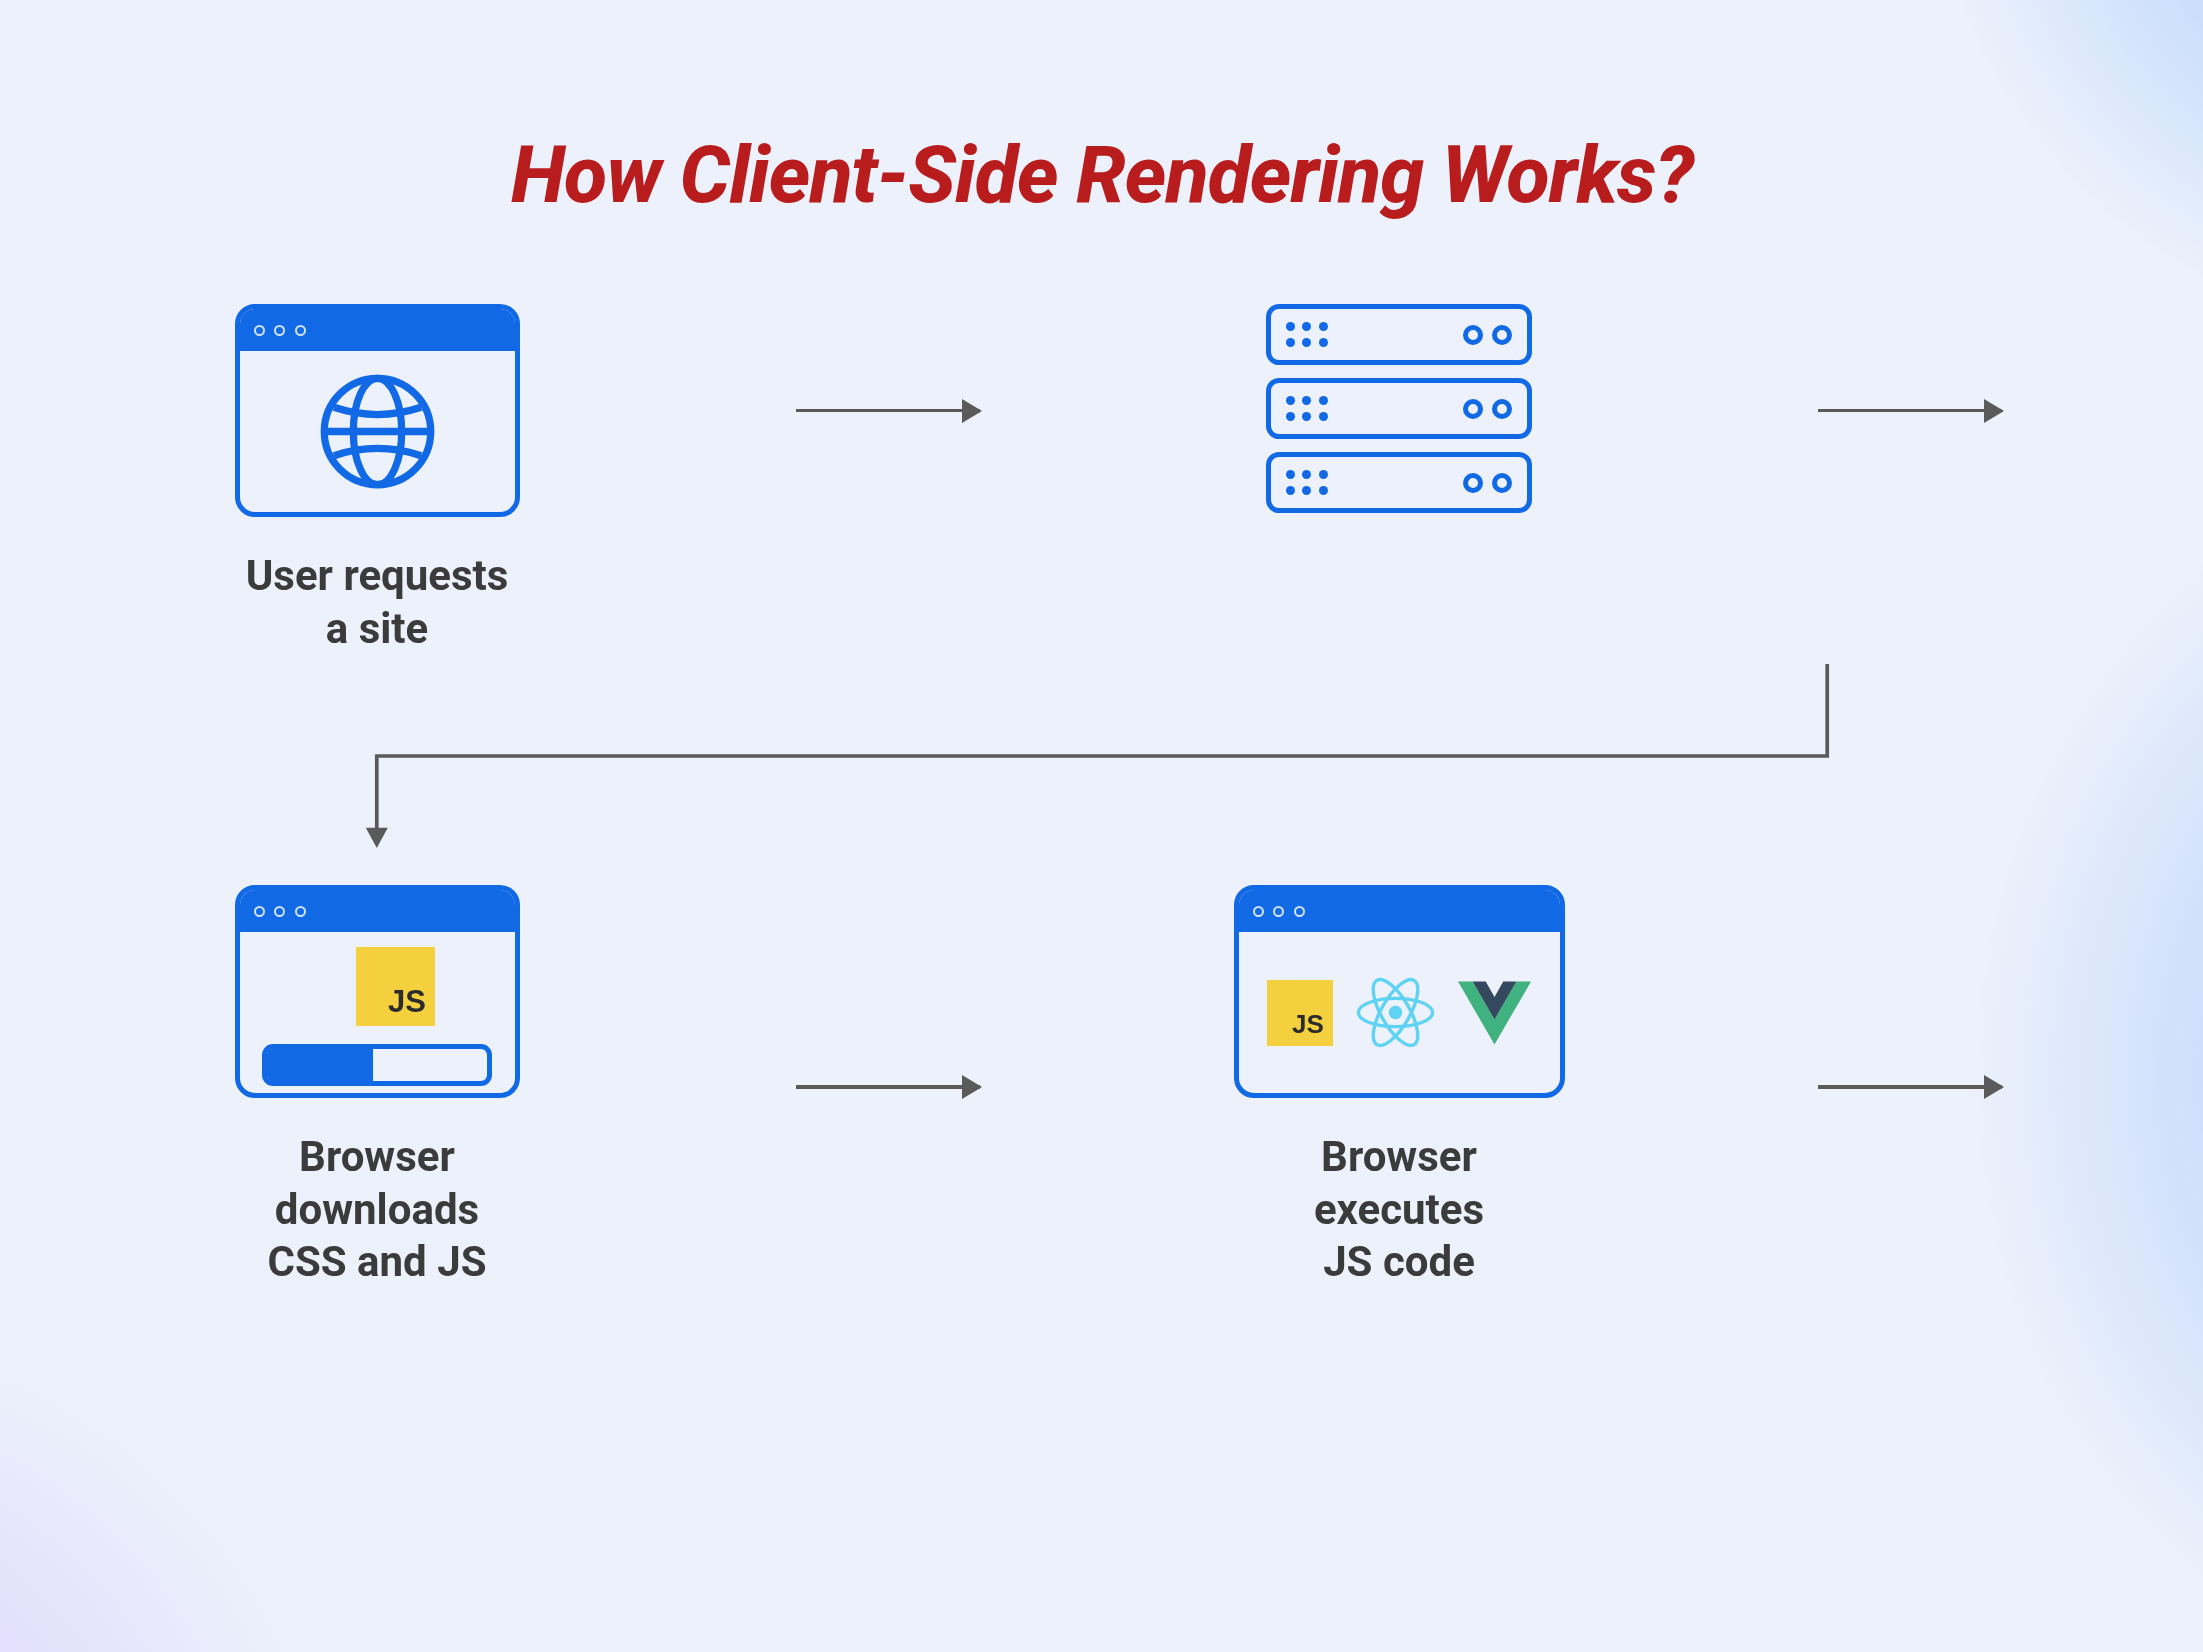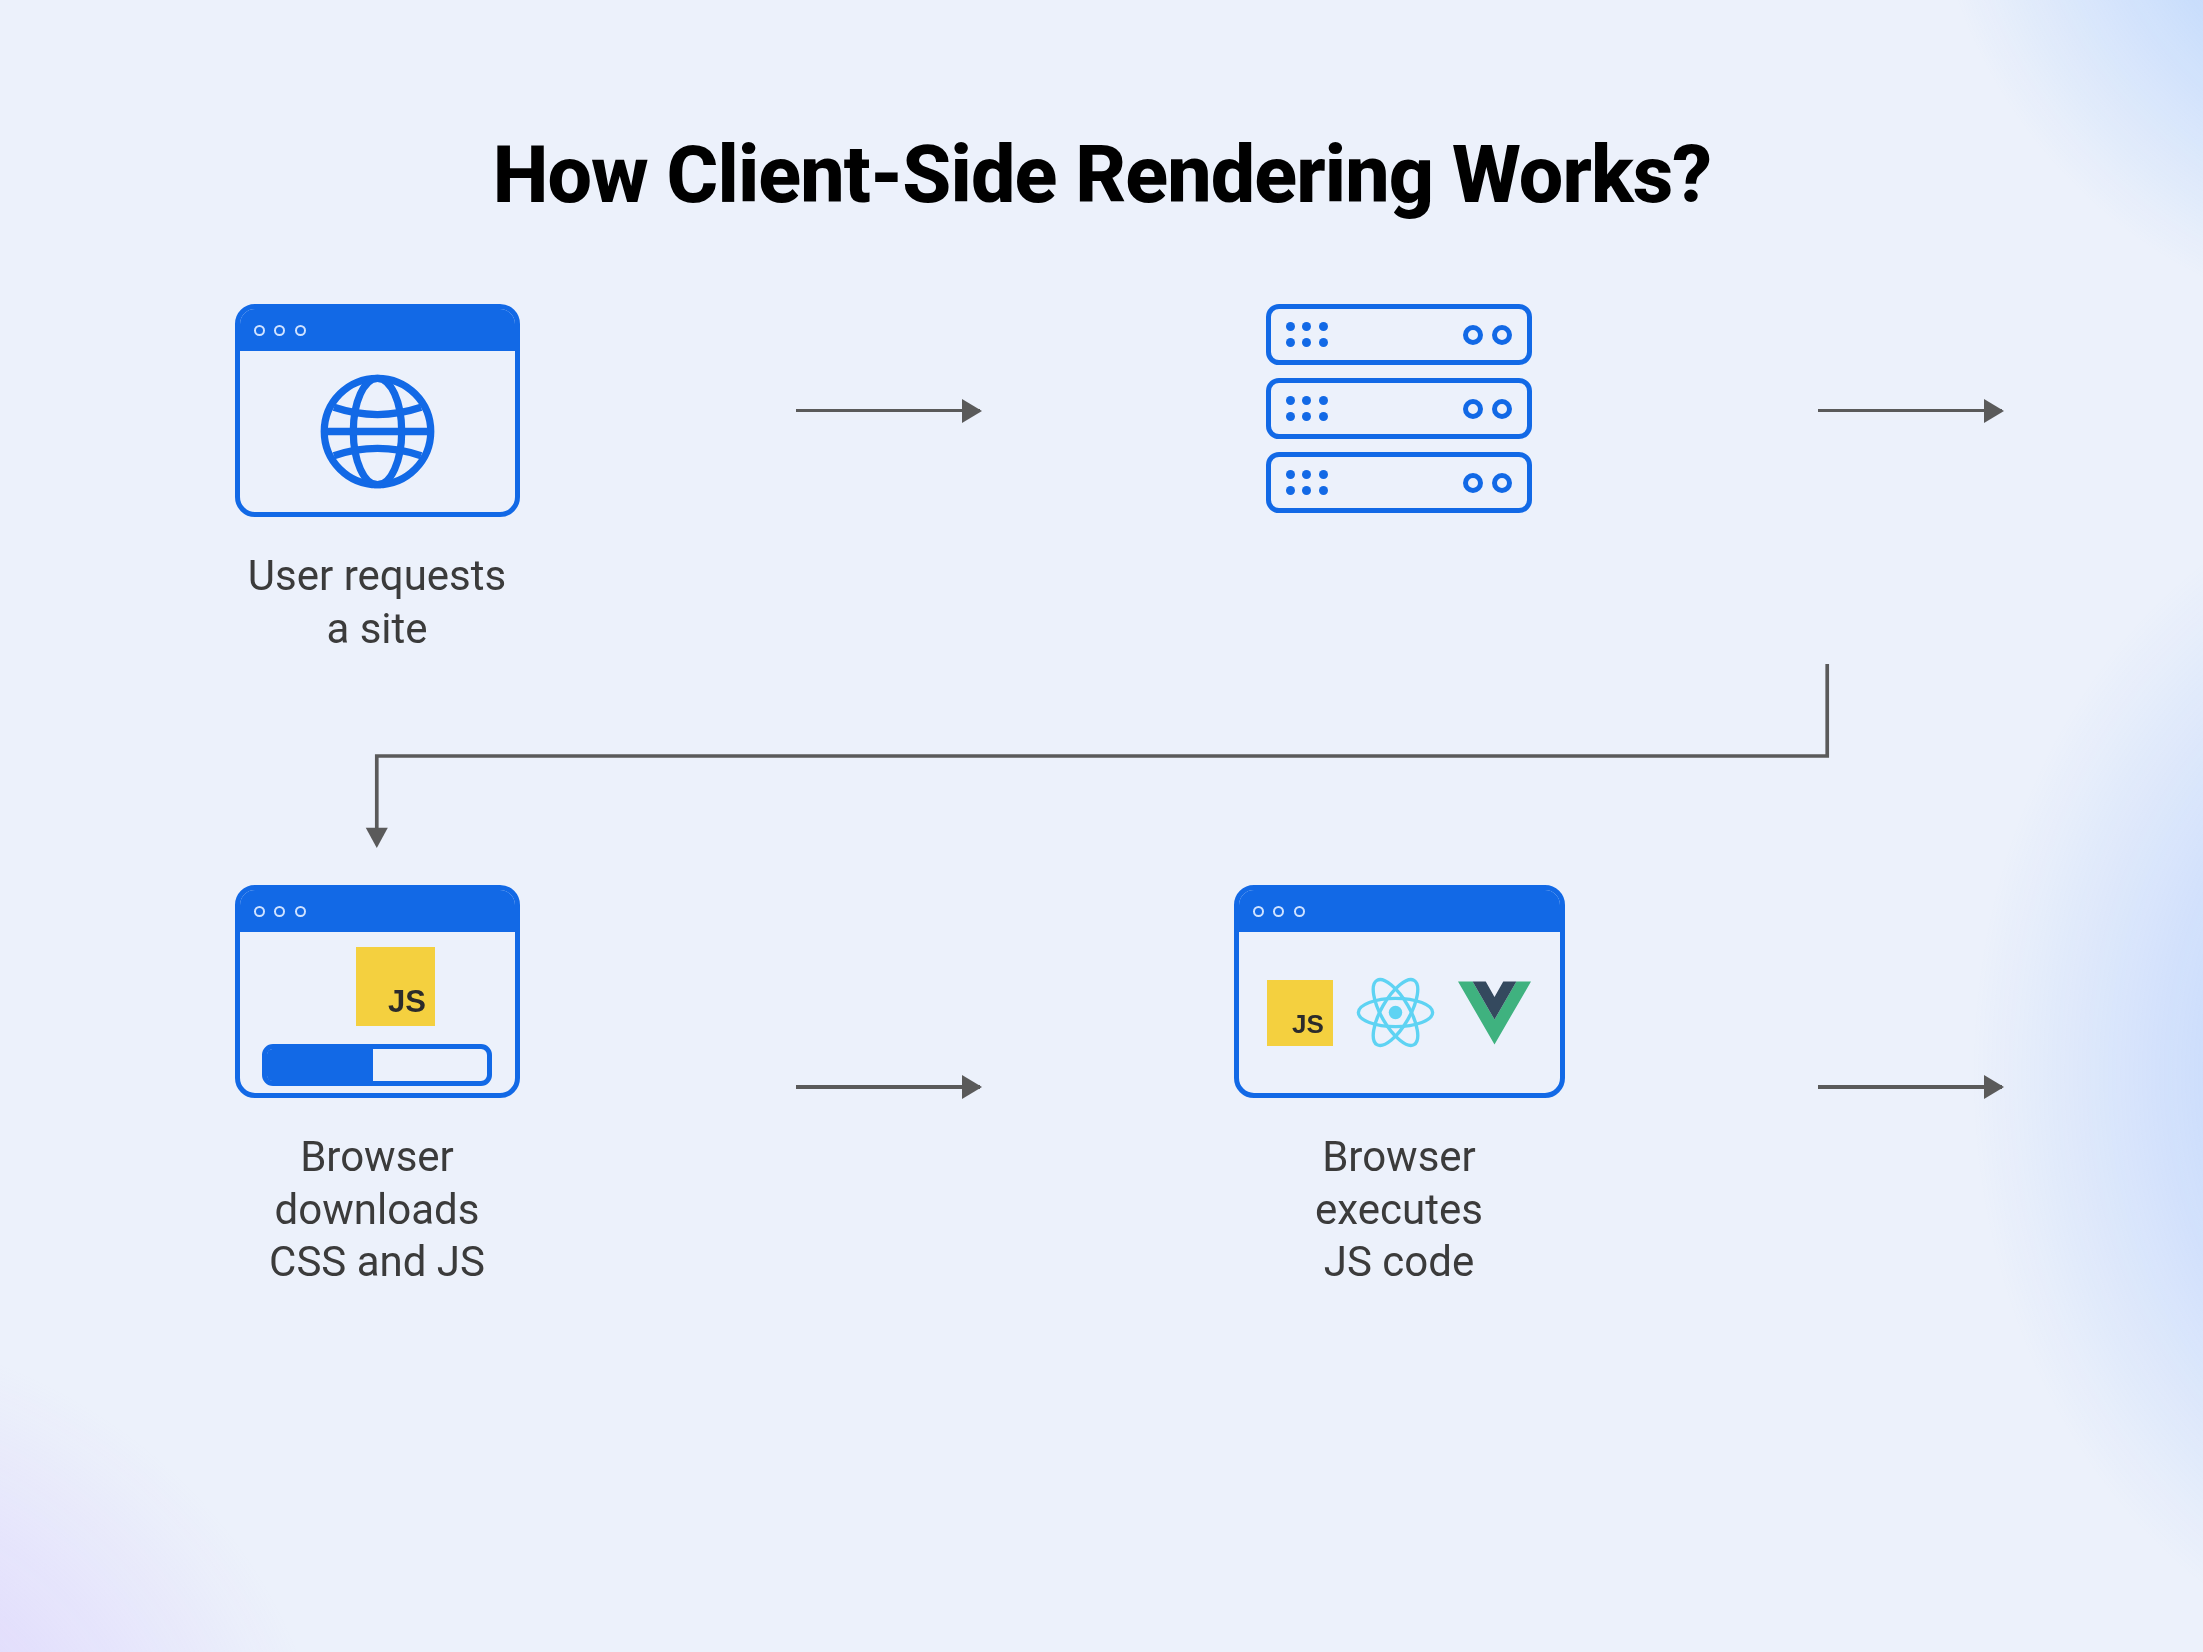--- a/index.html
+++ b/index.html
@@ -19,42 +19,43 @@
     position: relative;
     width: 2204px;
     height: 1653px;
     padding: 129px 184px 110px;
   }
   .title {
     text-align: center;
     font-size: 79px;
     font-weight: 800;
     letter-spacing: -0.9px;
-    color: #000000;
+    color: #b91c1c;
     margin-bottom: 83px;
+    font-style: italic;
   }
   .row {
     display: flex;
     justify-content: space-between;
     align-items: flex-start;
     gap: 37px;
   }
   .step {
     width: 386px;
     display: flex;
     flex-direction: column;
     align-items: center;
     text-align: center;
   }
   .label {
     margin-top: 33px;
     font-size: 42px;
     line-height: 1.25;
     color: #3b3b3b;
-    font-weight: 400;
+    font-weight: 700;
   }
   
   .win {
     width: 285px;
     height: 213px;
     border: 5.5px solid #1269e6;
     border-radius: 20px;
     overflow: hidden;
     position: relative;
     background: transparent;

